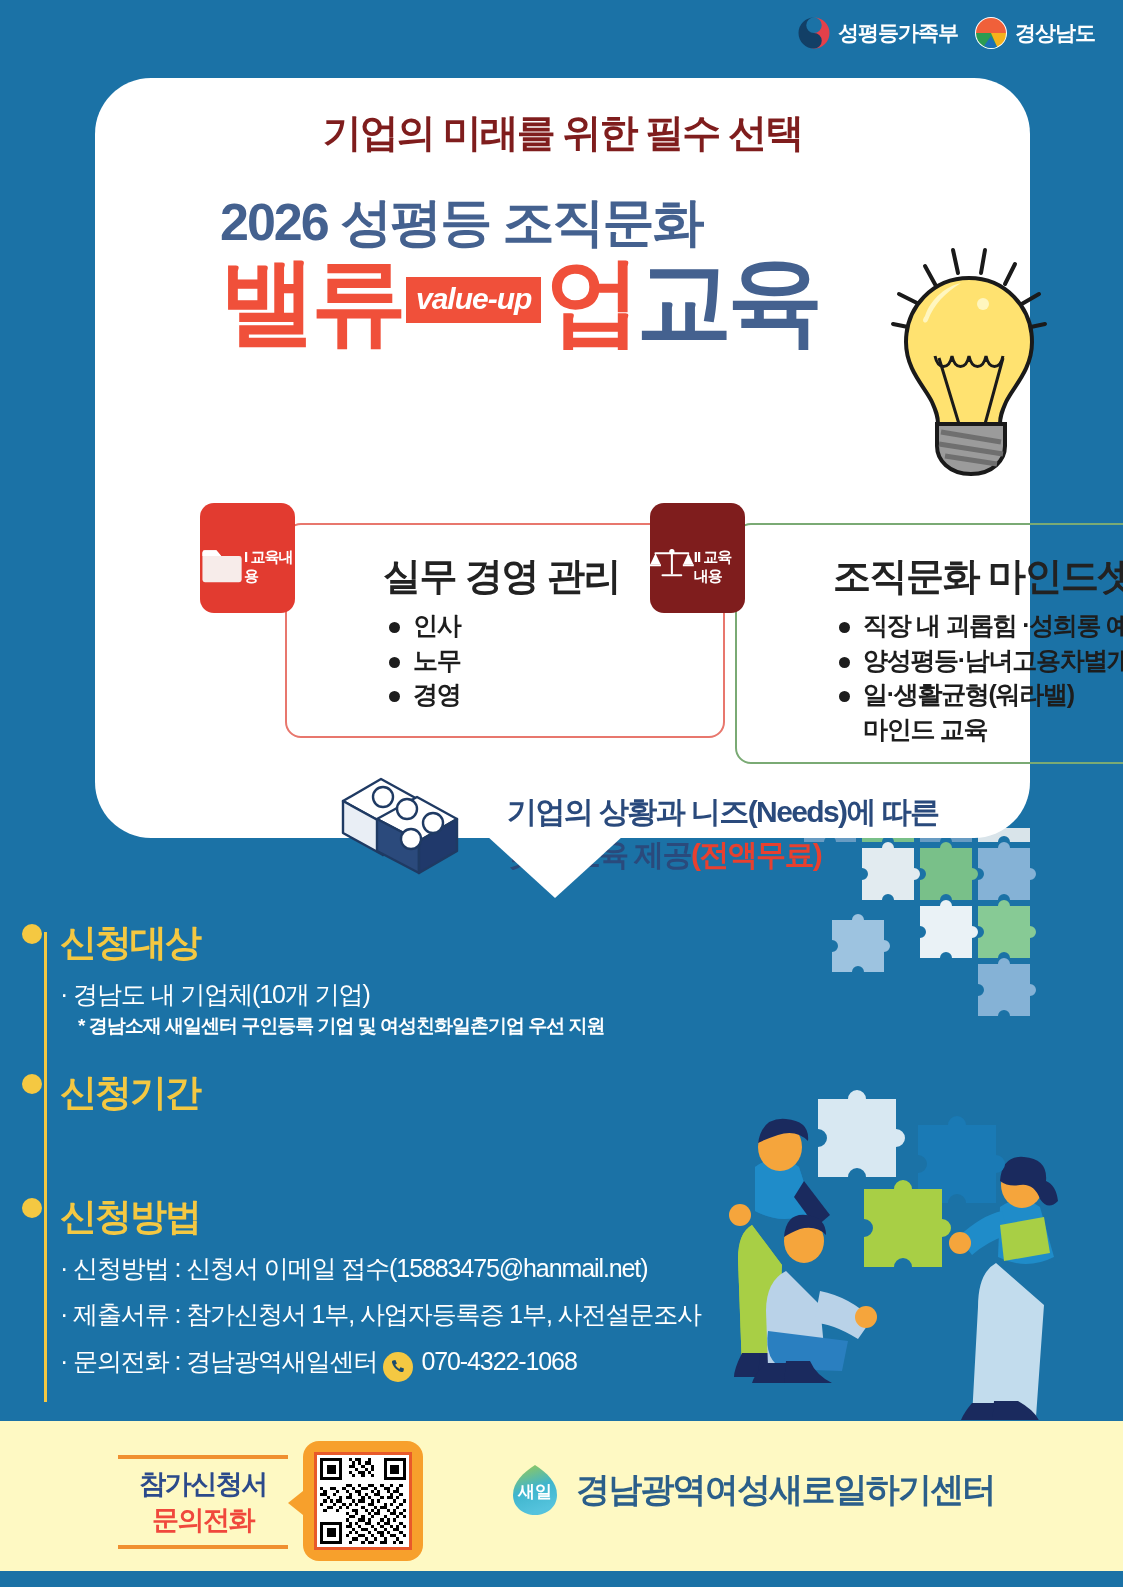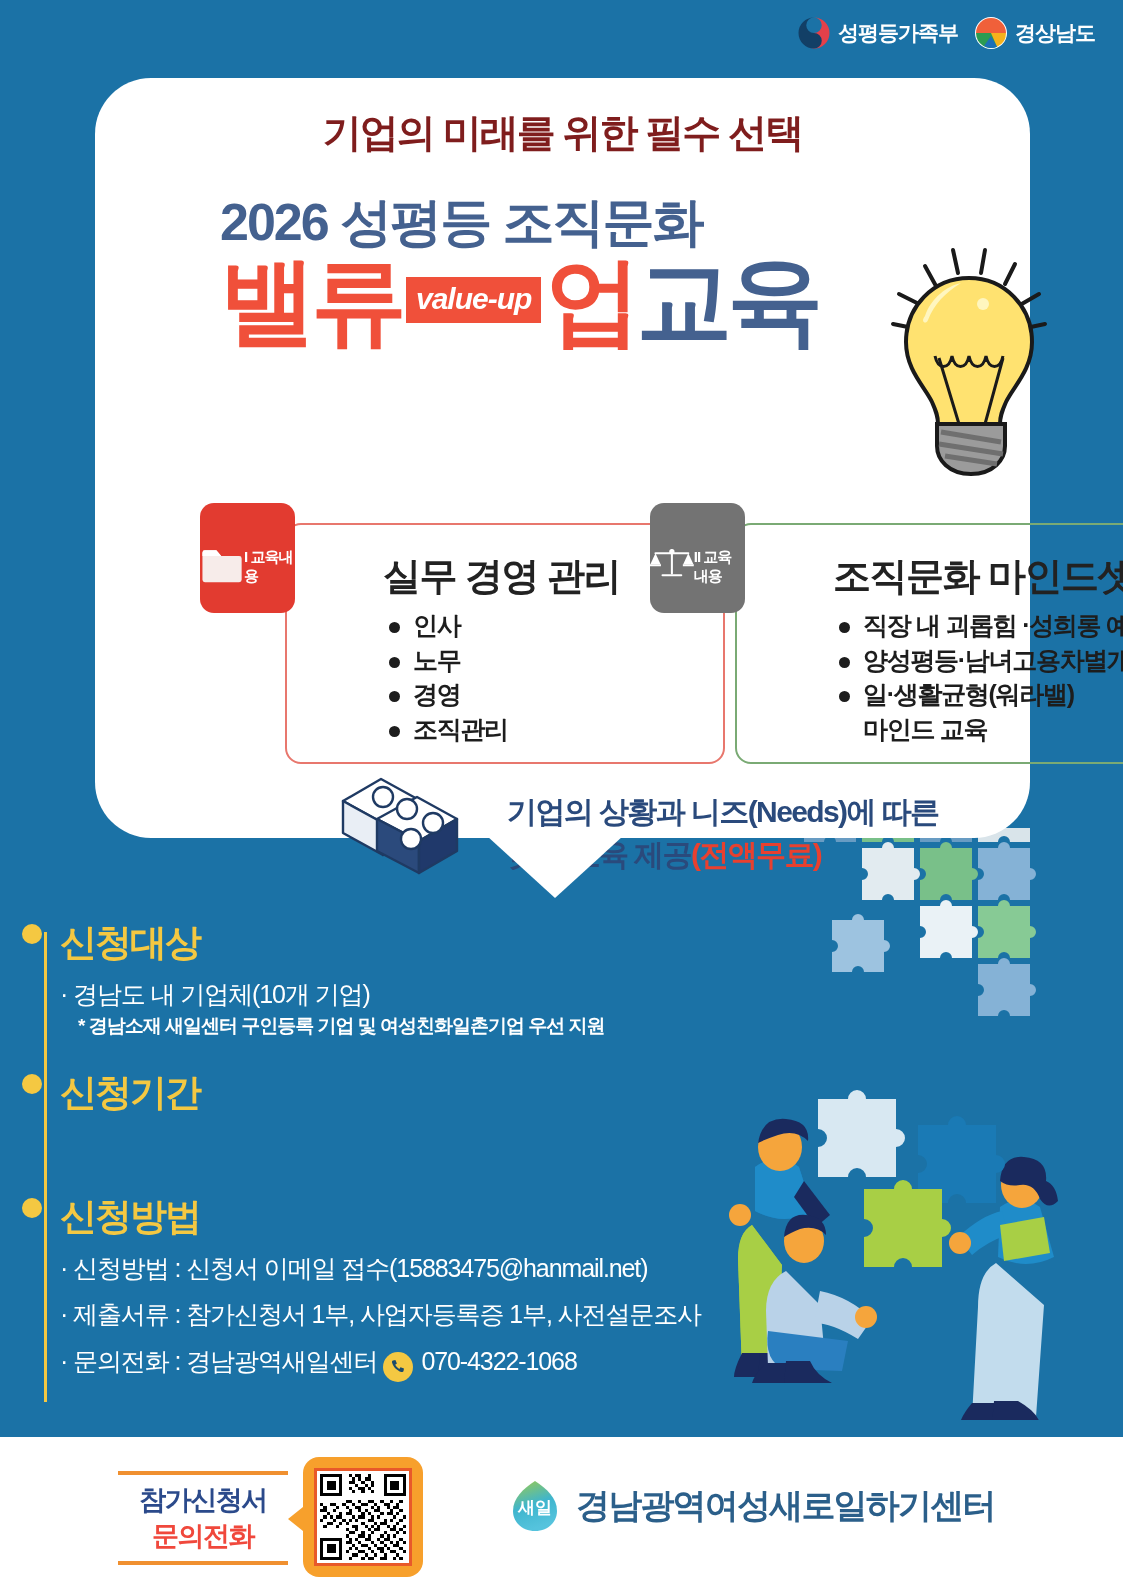--- a/index.html
+++ b/index.html
@@ -84,21 +84,21 @@
   .bullets li:not(.nodot)::before{
     content:"";position:absolute;left:6px;top:14px;width:11px;height:11px;
     border-radius:50%;background:#1d1d1d;
   }
   
   #box1{left:105px;}
   #box1 .badge{background:#e23b30;}
   #box1 .box-body{border-color:#e8776d;width:440px;min-height:215px;left:85px;}
   
   #box2{left:555px;}
-  #box2 .badge{background:#737373;}
+  #box2 .badge{background:#7f1d1d;}
   #box2 .box-body{border-color:#7aaa74;width:460px;min-height:215px;left:85px;}
 
   
   .needs{position:absolute;left:230px;top:695px;display:flex;align-items:center;gap:22px;}
   .needs-text{font-size:30px;font-weight:bold;color:#2a4a7c;letter-spacing:-1.6px;line-height:1.45;}
   .needs-text .free{color:#e8402f;}
 
   
   .puzzle-deco{position:absolute;left:800px;top:828px;width:300px;height:230px;z-index:5;}
 
@@ -138,22 +138,22 @@
     display:inline-flex;align-items:center;justify-content:center;
     width:30px;height:30px;border-radius:50%;background:#f4c842;
     margin:0 8px 0 6px;vertical-align:-6px;
   }
 
   
   .people{position:absolute;left:700px;top:1085px;width:420px;height:335px;z-index:8;}
 
   
   .footer{
-    position:absolute;left:0;bottom:0;width:1123px;height:150px;
-    background:#ffffff;z-index:30;
+    position:absolute;left:0;bottom:16px;width:1123px;height:150px;
+    background:#fef9c3;z-index:30;
   }
   .dl-wrap{position:absolute;left:118px;top:34px;width:170px;text-align:center;}
   .dl-rule{height:4px;background:#f09030;width:100%;}
   .dl-t1{color:#2b4a8b;font-size:27px;font-weight:bold;letter-spacing:-1.5px;margin:7px 0 0;}
   .dl-t2{color:#f0483c;font-size:27px;font-weight:bold;letter-spacing:-1.5px;margin:0 0 7px;}
   .qr-box{
     position:absolute;left:303px;top:20px;width:120px;height:120px;
     background:#f7a02c;border-radius:16px;
     display:flex;align-items:center;justify-content:center;
   }
@@ -251,21 +251,20 @@
       <path d="M78 204 L138 214 M76 216 L140 226 M82 228 L134 236" stroke="#6f6f6f" stroke-width="5" fill="none"></path>
     </svg>
 
     <div class="box" id="box1">
       <div class="box-body">
         <div class="box-title">실무 경영 관리</div>
         <ul class="bullets">
           <li>인사</li>
           <li>노무</li>
           <li>경영</li>
-          <li>조직관리</li>
         </ul>
       </div>
       <div class="badge">
         <svg width="54" height="46" viewBox="0 0 54 46">
           <path d="M3 8a3 3 0 0 1 3-3h14l6 7h22a3 3 0 0 1 3 3v26a3 3 0 0 1-3 3H6a3 3 0 0 1-3-3z" fill="#f7ecea"></path>
           <path d="M3 8a3 3 0 0 1 3-3h14l6 7H3z" fill="#ffffff"></path>
         </svg>
         <div class="badge-label">
           <span>I</span>&nbsp;<span>교육내용</span>
         </div>

